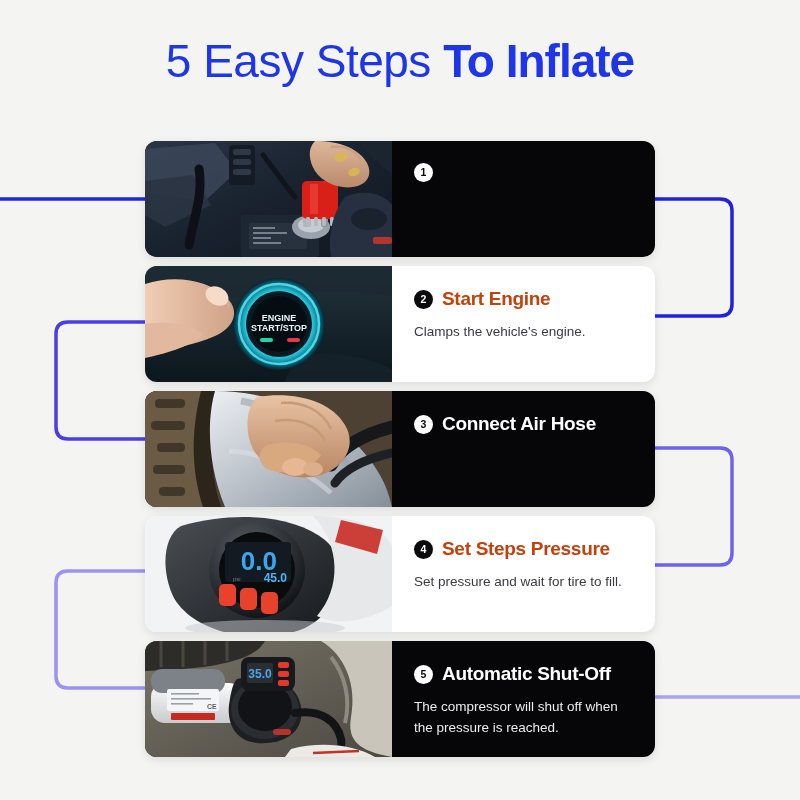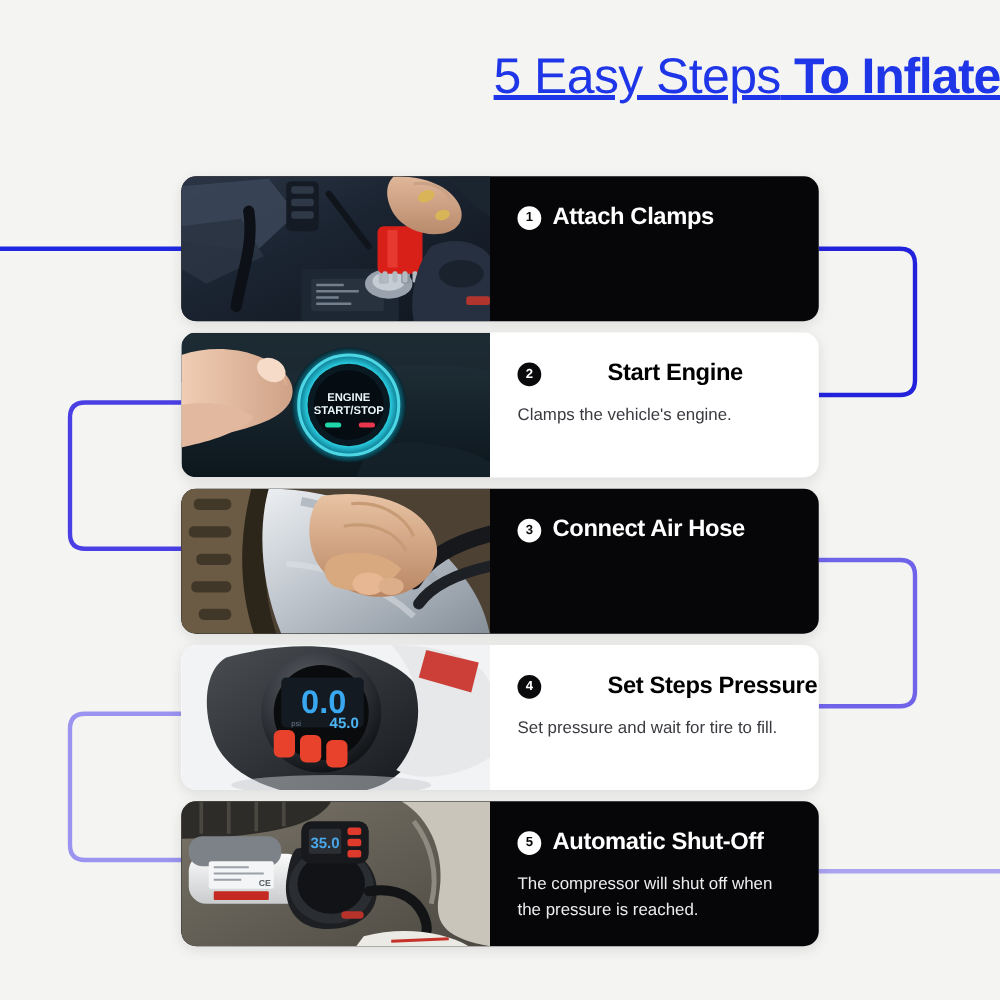--- a/index.html
+++ b/index.html
@@ -15,28 +15,27 @@
     font-family: "Liberation Sans", sans-serif;
     position: relative;
   }
 
   
   .page-title {
     position: absolute;
     top: 33px;
     left: 0;
     width: 800px;
-    text-align: right;
-    font-size: 40px;
+    text-align: center;
+    font-size: 46px;
     line-height: 56px;
     letter-spacing: -0.5px;
     color: #1f35e8;
     font-weight: 500;
     white-space: nowrap;
-    text-decoration: underline;
   }
   .page-title .title-bold {
     font-weight: 800;
     letter-spacing: -1px;
   }
 
   
   .connectors {
     position: absolute;
     inset: 0;
@@ -102,21 +101,21 @@
   .theme-dark .step-badge  { background: #ffffff; color: #060608; }
   .theme-light .step-badge { background: #0a0a0c; color: #ffffff; }
 
   .card-title {
     font-size: 19px;
     font-weight: 800;
     letter-spacing: -0.3px;
     white-space: nowrap;
   }
   .theme-dark .card-title  { color: #ffffff; }
-  .theme-light .card-title { color: #000000; margin-left: 44px; }
+  .theme-light .card-title { color: #c2410c; }
 
   .card-desc {
     font-size: 13.5px;
     line-height: 21px;
     font-weight: 400;
     max-width: 215px;
   }
   .theme-dark .card-desc  { color: #ececed; }
   .theme-light .card-desc { color: #3a3a40; }
 
@@ -207,21 +206,20 @@
         <path d="M214 0 L247 0 L247 32 C236 26, 222 14, 214 0 Z" fill="#1b2530"></path>
 
         <path d="M200 56 C218 48, 238 52, 247 64 L247 116 L186 116 C182 96, 188 70, 200 56 Z" fill="#263040"></path>
         <ellipse cx="224" cy="78" rx="18" ry="11" fill="#1a222d"></ellipse>
         <rect x="228" y="96" width="19" height="7" rx="2" fill="#b1352d"></rect>
       </svg>
     </div>
     <div class="card-body">
       <div class="card-heading">
         <span class="step-badge">1</span>
-        <span class="card-title">Attach Clamps</span>
       </div>
     </div>
   </div>
 
   <div class="step-card theme-light">
     <div class="card-photo">
       <svg class="photo-svg" viewBox="0 0 247 116" xmlns="http://www.w3.org/2000/svg">
         <defs>
           <radialGradient id="p2glow" cx="50%" cy="50%" r="50%">
             <stop offset="55%" stop-color="#0b2c38"></stop>

